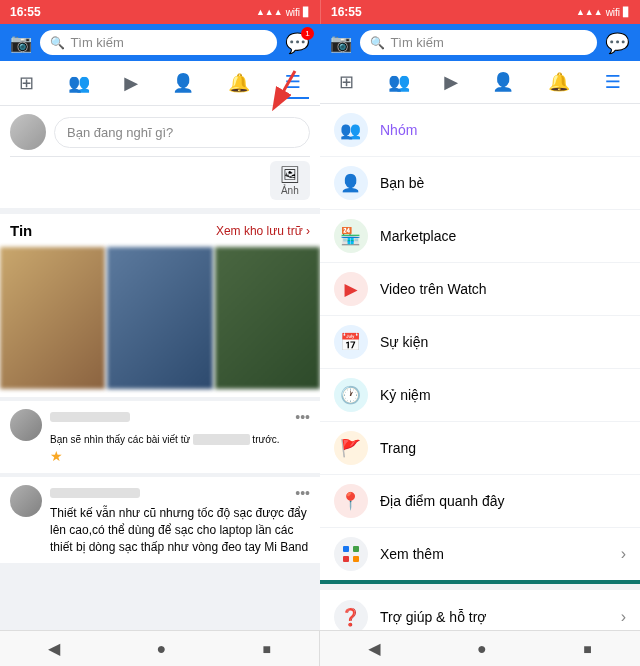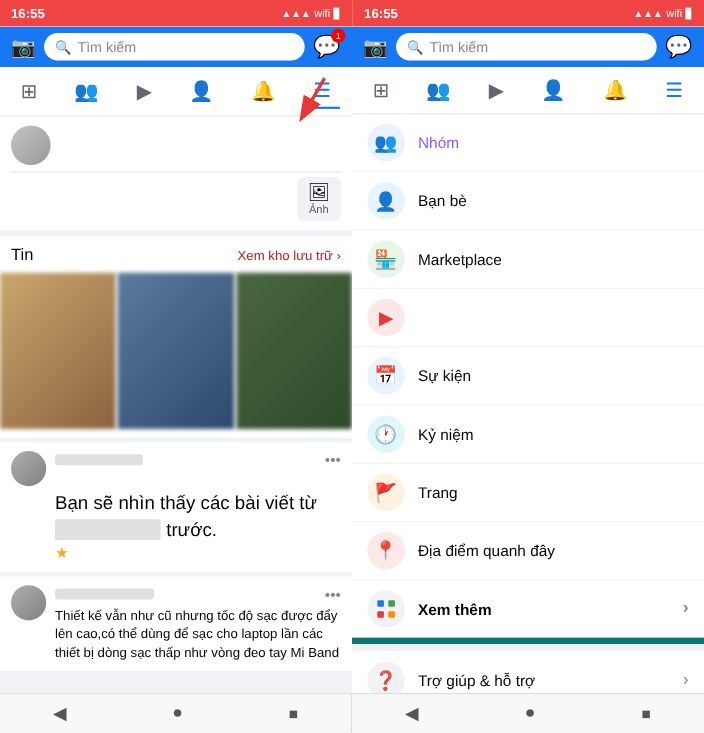--- a/index.html
+++ b/index.html
@@ -68,48 +68,49 @@
         <span style="font-size:18px; color:#606770; padding:4px 8px;">👥</span>
         <span style="font-size:18px; color:#606770; padding:4px 8px;">▶</span>
         <span style="font-size:18px; color:#606770; padding:4px 8px;">👤</span>
         <span style="font-size:18px; color:#606770; padding:4px 8px;">🔔</span>
         <span style="font-size:18px; color:#1877f2; padding:4px 8px; border-bottom:2px solid #1877f2;">☰</span>
       </div>
 
       <div style="background:white; padding:8px 10px; display:flex; flex-direction:column; gap:6px; border-bottom:6px solid #f0f2f5;">
         <div style="display:flex; align-items:center; gap:8px;">
           <div style="width:36px; height:36px; border-radius:50%; background:linear-gradient(135deg,#c4c4c4,#999); flex-shrink:0;"></div>
+          <div style="flex:1; border:1px solid #e4e6ea; border-radius:20px; padding:7px 12px; color:#888; font-size:13px;">Bạn đang nghĩ gì?</div>
         </div>
         <div style="display:flex; justify-content:flex-end; padding-top:4px; border-top:1px solid #e4e6ea;">
           <div style="display:flex; flex-direction:column; align-items:center; gap:1px; background:#f0f2f5; border-radius:6px; padding:4px 10px;">
             <span style="font-size:16px;">🖼</span>
             <span style="font-size:10px; color:#555;">Ảnh</span>
           </div>
         </div>
       </div>
 
       <div style="background:white; padding:8px 10px; display:flex; justify-content:space-between; align-items:center;">
-        <span style="font-size:15px; font-weight:normal; color:#050505;">Tin</span>
+        <span style="font-size:15px; font-weight:bold; color:#050505;">Tin</span>
         <span style="font-size:12px; color:#b91c1c;">Xem kho lưu trữ ›</span>
       </div>
 
       <div style="display:flex; gap:2px; height:150px; background:white; padding:0 0 8px 0;">
         <div style="flex:1; background:linear-gradient(135deg,#c9a76d,#8b6340); filter:blur(2px);"></div>
         <div style="flex:1; background:linear-gradient(135deg,#5c7a9e,#2d4a6e); filter:blur(2px);"></div>
         <div style="flex:1; background:linear-gradient(135deg,#4a6741,#2d4a2a); filter:blur(2px);"></div>
       </div>
 
       <div style="background:white; margin-top:4px; padding:8px 10px; display:flex; align-items:flex-start; gap:8px;">
         <div style="width:32px; height:32px; border-radius:50%; background:linear-gradient(135deg,#b0b0b0,#808080); flex-shrink:0;"></div>
         <div style="flex:1;">
           <div style="display:flex; align-items:center;">
             <div style="height:10px; width:80px; background:#e0e0e0; border-radius:3px;"></div>
             <span style="margin-left:auto; color:#888; font-size:14px;">•••</span>
           </div>
-          <p style="font-size:17px; color:#050505; margin-top:20px; line-height:1.4;">Bạn sẽ nhìn thấy các bài viết từ <span style="background:#e0e0e0; color:transparent; border-radius:2px;">████████</span> trước.</p>
+          <p style="font-size:10px; color:#050505; margin-top:8px; line-height:1.4;">Bạn sẽ nhìn thấy các bài viết từ <span style="background:#e0e0e0; color:transparent; border-radius:2px;">████████</span> trước.</p>
           <span style="color:#f9a825; font-size:14px;">★</span>
         </div>
       </div>
 
       <div style="background:white; margin-top:4px; padding:8px 10px; display:flex; align-items:flex-start; gap:8px;">
         <div style="width:32px; height:32px; border-radius:50%; background:linear-gradient(135deg,#b0b0b0,#808080); flex-shrink:0;"></div>
         <div style="flex:1;">
           <div style="display:flex; align-items:center;">
             <div style="height:10px; width:90px; background:#e0e0e0; border-radius:3px;"></div>
             <span style="margin-left:auto; color:#888; font-size:14px;">•••</span>
@@ -163,20 +164,21 @@
           <span style="font-size:14px; color:#050505;">Bạn bè</span>
         </div>
 
         <div style="display:flex; align-items:center; padding:9px 14px; gap:12px; border-bottom:1px solid #f0f2f5;">
           <div style="width:34px; height:34px; border-radius:50%; background:#e8f5e9; display:flex; align-items:center; justify-content:center; font-size:17px; flex-shrink:0;">🏪</div>
           <span style="font-size:14px; color:#050505;">Marketplace</span>
         </div>
 
         <div style="display:flex; align-items:center; padding:9px 14px; gap:12px; border-bottom:1px solid #f0f2f5;">
           <div style="width:34px; height:34px; border-radius:50%; background:#fce8e6; display:flex; align-items:center; justify-content:center; font-size:17px; flex-shrink:0; color:#e53935;">▶</div>
+          <span style="font-size:14px; color:#050505;">Video trên Watch</span>
         </div>
 
         <div style="display:flex; align-items:center; padding:9px 14px; gap:12px; border-bottom:1px solid #f0f2f5;">
           <div style="width:34px; height:34px; border-radius:50%; background:#e7f3ff; display:flex; align-items:center; justify-content:center; font-size:17px; flex-shrink:0;">📅</div>
           <span style="font-size:14px; color:#050505;">Sự kiện</span>
         </div>
 
         <div style="display:flex; align-items:center; padding:9px 14px; gap:12px; border-bottom:1px solid #f0f2f5;">
           <div style="width:34px; height:34px; border-radius:50%; background:#e0f7fa; display:flex; align-items:center; justify-content:center; font-size:17px; flex-shrink:0;">🕐</div>
           <div style="flex:1;">
@@ -187,21 +189,21 @@
         <div style="display:flex; align-items:center; padding:9px 14px; gap:12px; border-bottom:1px solid #f0f2f5;">
           <div style="width:34px; height:34px; border-radius:50%; background:#fff3e0; display:flex; align-items:center; justify-content:center; font-size:17px; flex-shrink:0;">🚩</div>
           <span style="font-size:14px; color:#050505;">Trang</span>
         </div>
 
         <div style="display:flex; align-items:center; padding:9px 14px; gap:12px; border-bottom:1px solid #f0f2f5;">
           <div style="width:34px; height:34px; border-radius:50%; background:#fce8e6; display:flex; align-items:center; justify-content:center; font-size:17px; flex-shrink:0;">📍</div>
           <span style="font-size:14px; color:#050505;">Địa điểm quanh đây</span>
         </div>
 
-        <div style="display:flex; align-items:center; padding:9px 14px; gap:12px; border-bottom:6px solid #0f766e;font-weight:bold;">
+        <div style="display:flex; align-items:center; padding:9px 14px; gap:12px; border-bottom:4px solid #0f766e;">
           <div style="width:34px; height:34px; border-radius:50%; background:#f0f2f5; display:flex; align-items:center; justify-content:center; font-size:14px; flex-shrink:0;">
 
             <svg width="18" height="18" viewBox="0 0 18 18" fill="none">
               <rect x="1" y="1" width="6" height="6" rx="1" fill="#1877f2"></rect>
               <rect x="11" y="1" width="6" height="6" rx="1" fill="#43a047"></rect>
               <rect x="1" y="11" width="6" height="6" rx="1" fill="#e53935"></rect>
               <rect x="11" y="11" width="6" height="6" rx="1" fill="#fb8c00"></rect>
             </svg>
           </div>
           <span style="font-size:14px; color:#050505; flex:1;">Xem thêm</span>

